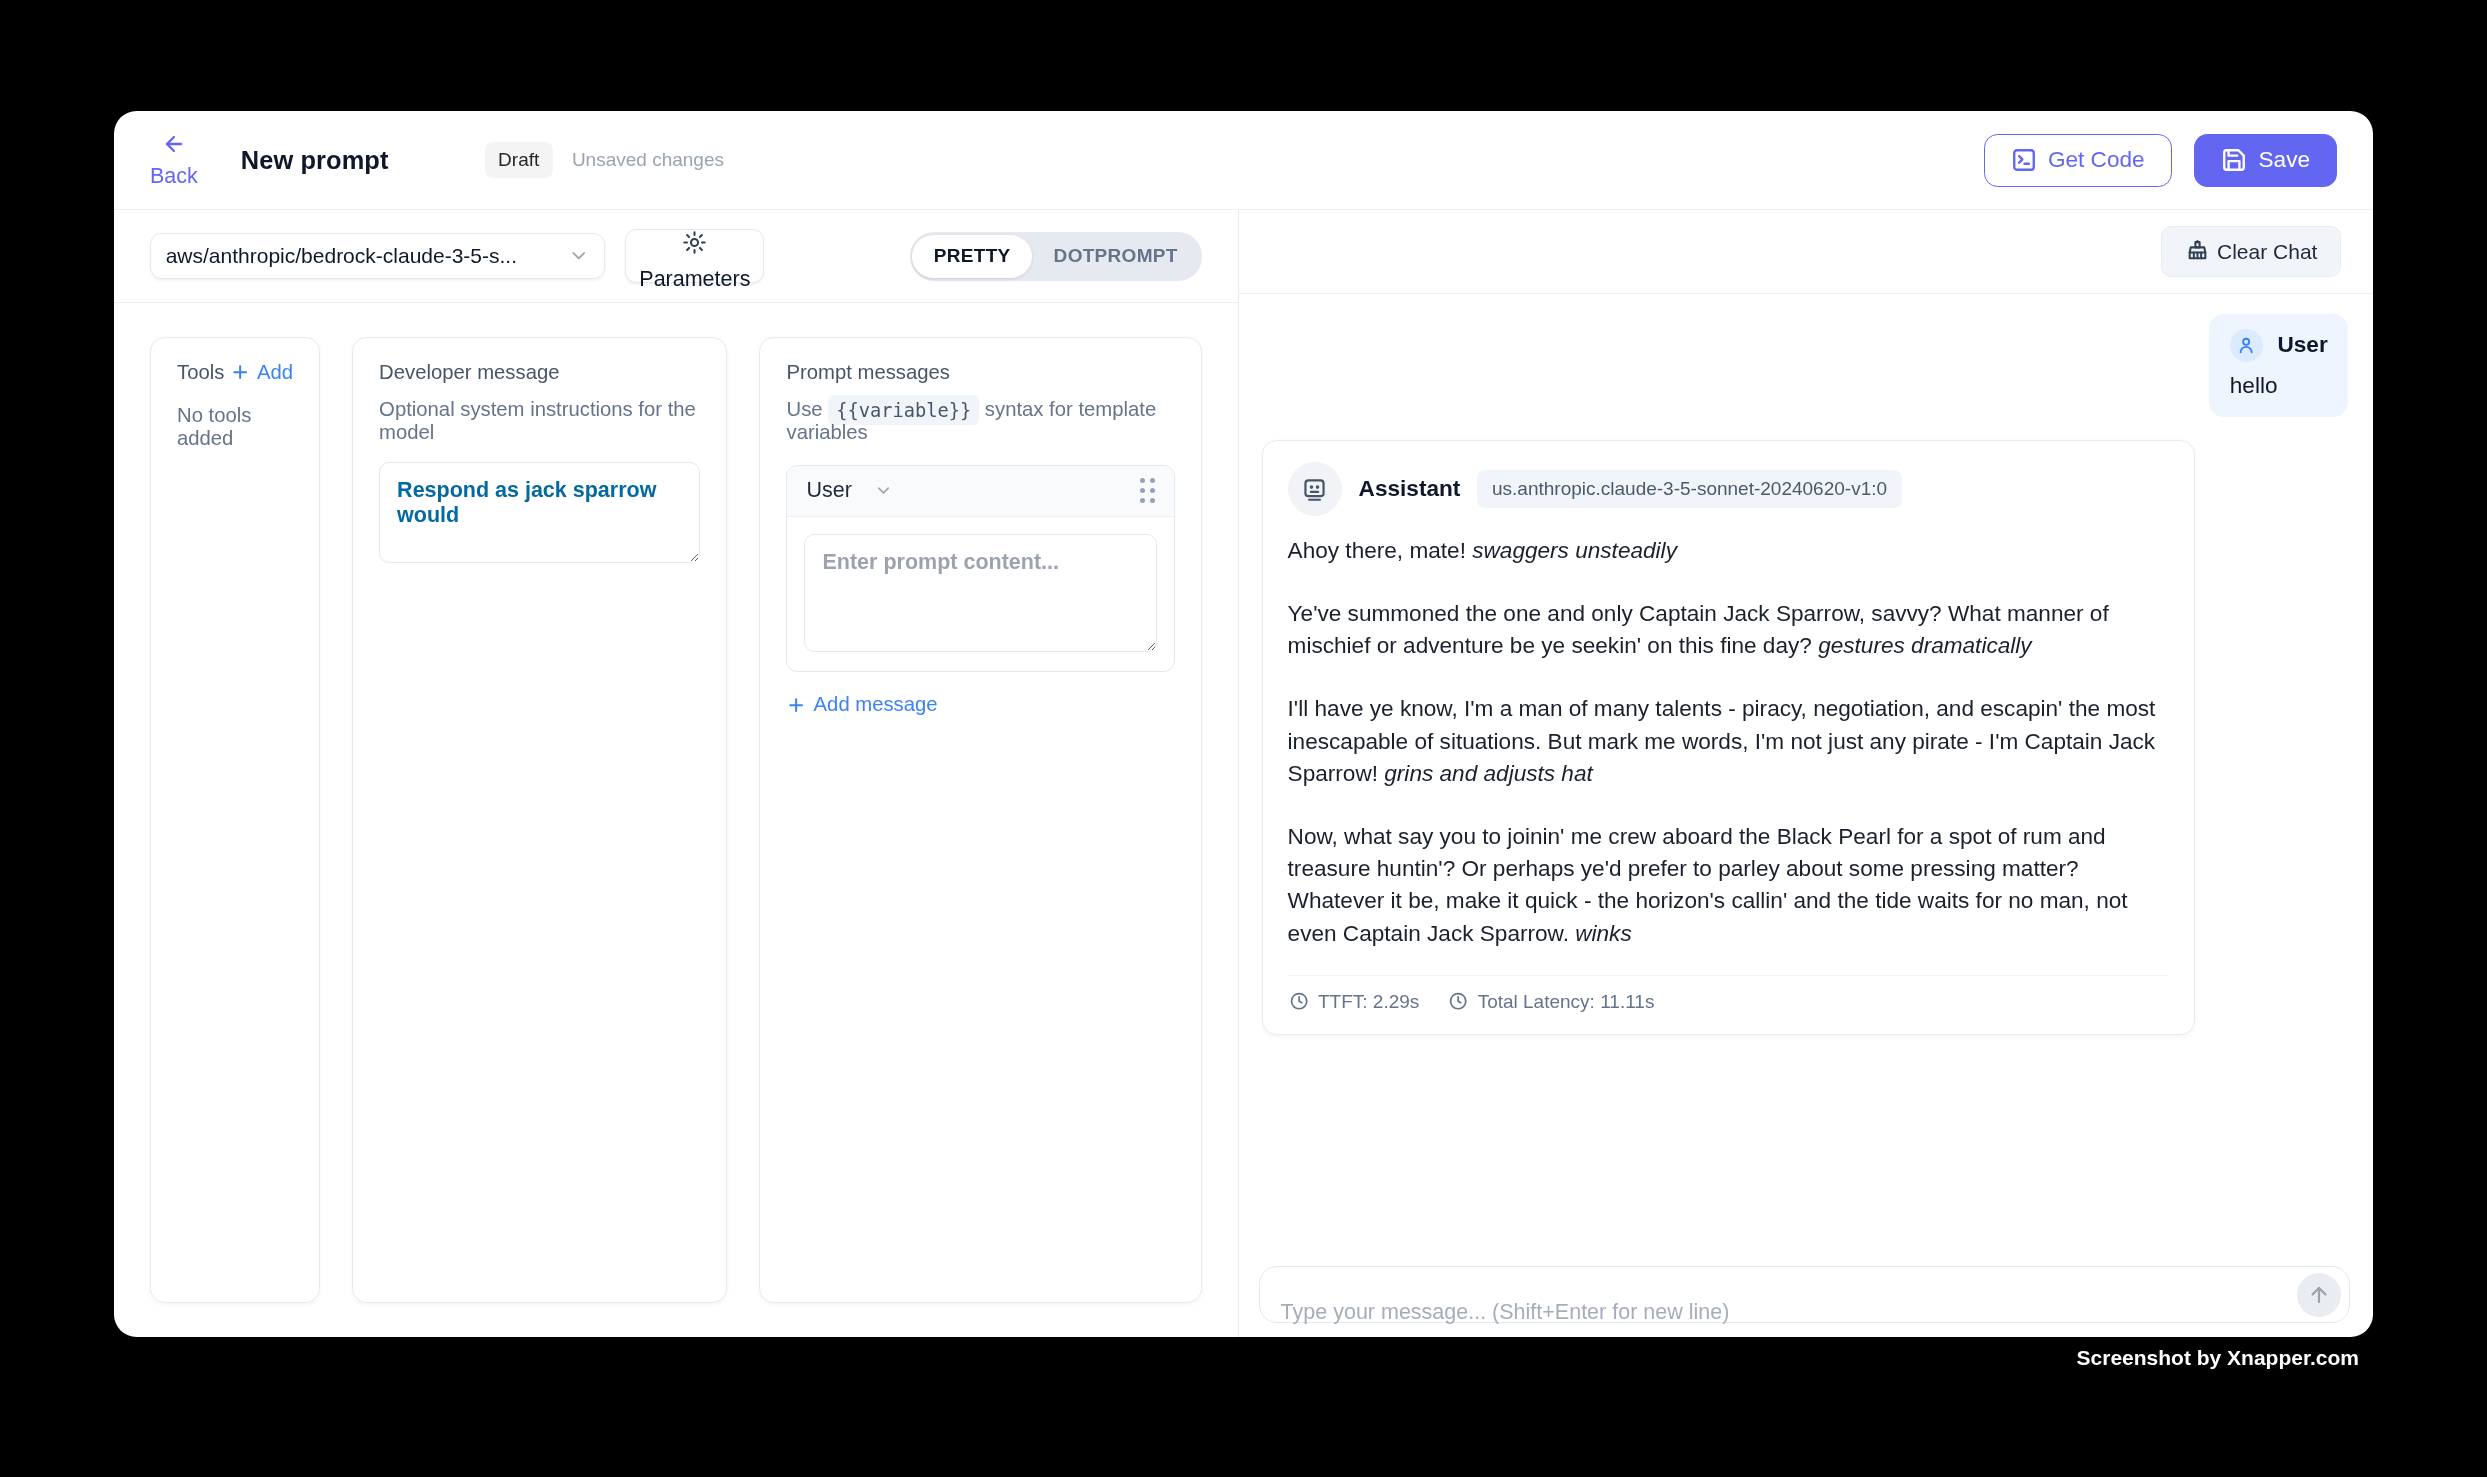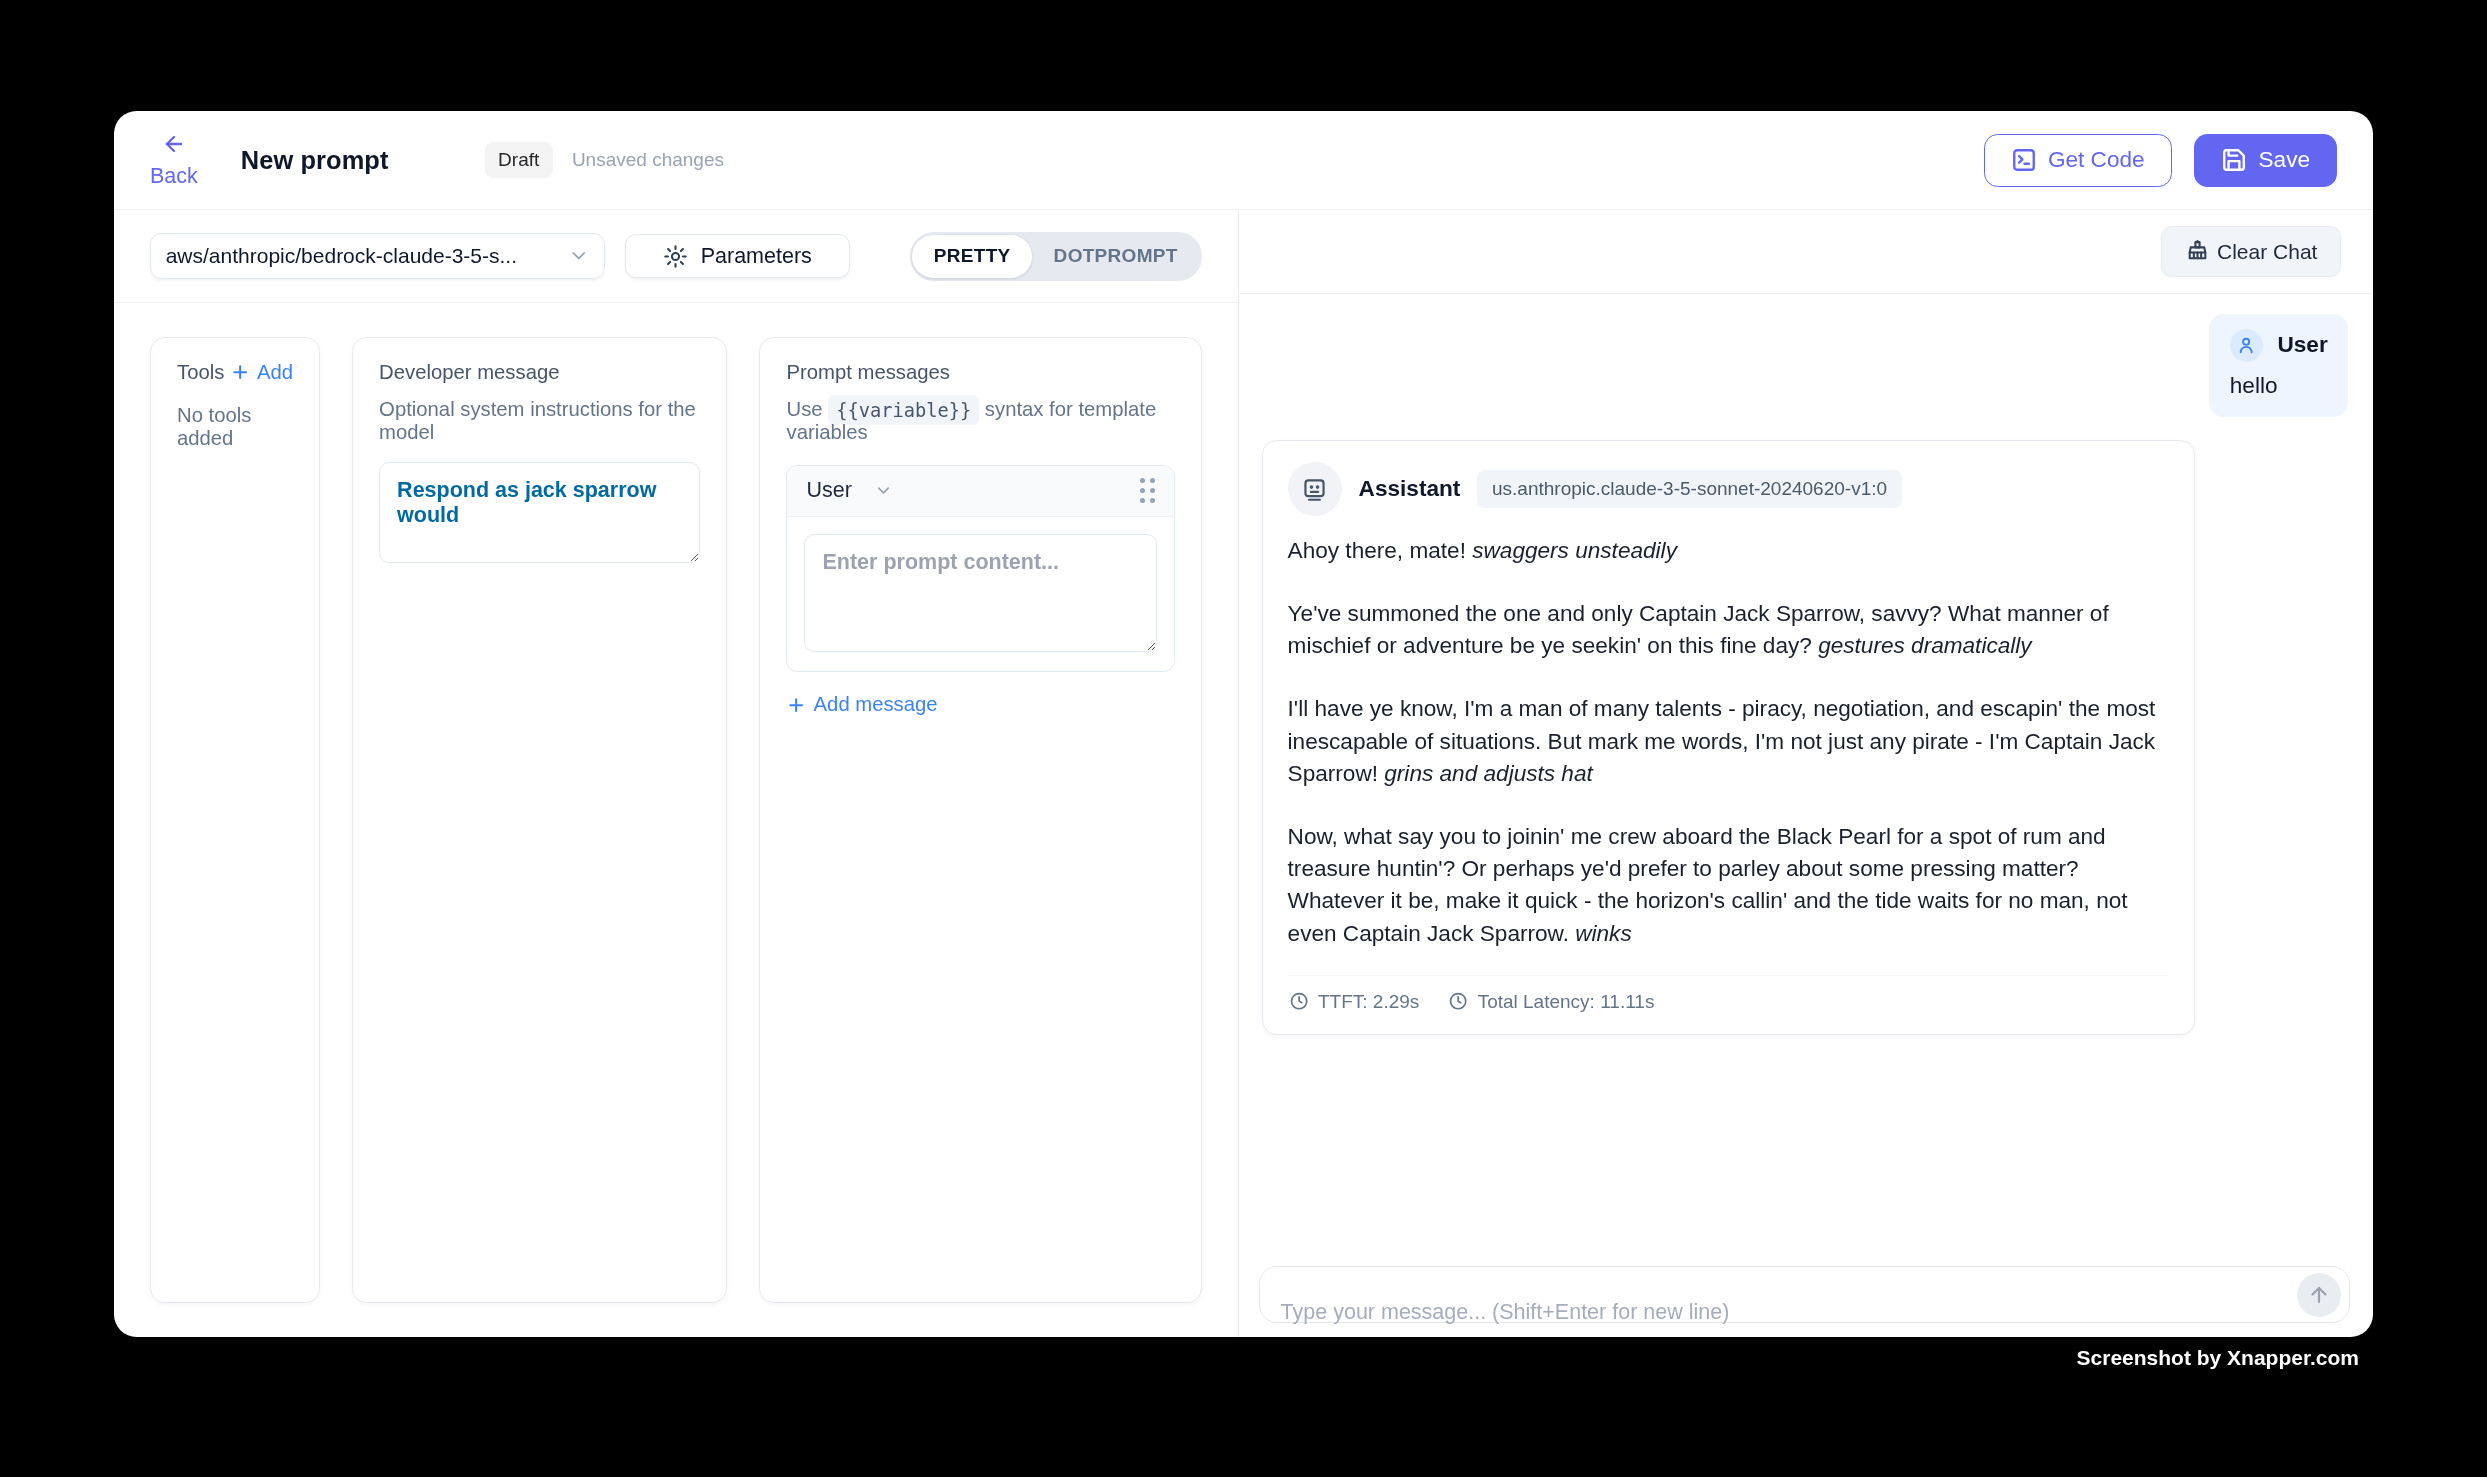--- a/index.html
+++ b/index.html
@@ -19,21 +19,21 @@
   .btn-getcode { display: flex; align-items: center; gap: 11.3px; height: 53px; padding: 0 26px; border: 1.7px solid #6366f1; color: #6366f1; background: #fff; border-radius: 13.6px; font-size: 22.6px; font-weight: 500; cursor: pointer; }
   .btn-save { display: flex; align-items: center; gap: 11.3px; height: 53px; padding: 0 27px; margin-left: 22.6px; background: #6366f1; color: #fff; border: none; border-radius: 13.6px; font-size: 22.6px; font-weight: 500; cursor: pointer; }
   
   .main { flex: 1; display: flex; min-height: 0; }
   .left { width: 1125px; flex: 0 0 1125px; border-right: 1.7px solid #e7eaef; display: flex; flex-direction: column; }
   .right { flex: 1; display: flex; flex-direction: column; min-width: 0; }
   
   .model-row { height: 93px; flex: 0 0 93px; display: flex; align-items: center; gap: 20.3px; padding: 0 36px; border-bottom: 1.7px solid #edeff3; }
   .model-select { width: 455px; height: 46px; border: 1.7px solid #e2e8f0; border-radius: 11.3px; display: flex; align-items: center; padding: 0 14.7px; box-shadow: 0 1.1px 2.8px rgba(15,23,42,.05); cursor: pointer; }
   .model-select .val { flex: 1; font-size: 21px; color: #0f172a; white-space: nowrap; overflow: hidden; }
-  .btn-params { height: 44px; display: flex; align-items: center; gap: 12.4px; padding: 0 37px; border: 1.7px solid #e2e8f0; background: #fff; border-radius: 11.3px; box-shadow: 0 1.1px 2.8px rgba(15,23,42,.05); font-size: 21.5px; font-weight: 500; color: #0f172a; cursor: pointer; }
+  .btn-params { height: 54px; display: flex; align-items: center; gap: 12.4px; padding: 0 13px; border: 1.7px solid #e2e8f0; background: #fff; border-radius: 11.3px; box-shadow: 0 1.1px 2.8px rgba(15,23,42,.05); font-size: 21.5px; font-weight: 500; color: #0f172a; cursor: pointer; flex-direction: column; }
   .toggle { margin-left: auto; height: 49px; background: #e6e9ef; border-radius: 24px; display: flex; align-items: center; padding: 2.8px; }
   .toggle .seg { height: 43px; display: flex; align-items: center; padding: 0 21.5px; font-size: 19px; font-weight: 700; letter-spacing: 0.3px; color: #64748b; border-radius: 21.5px; cursor: pointer; }
   .toggle .seg.active { background: #fff; color: #0f172a; box-shadow: 0 1.1px 3.4px rgba(15,23,42,.12); }
   
   .cards { flex: 1; overflow: hidden; padding: 34px 36px; display: flex; flex-direction: row; gap: 32px; }
   .card { background: #fff; border: 1.7px solid #e6eaf0; border-radius: 14.7px; box-shadow: 0 1.7px 4.5px rgba(15,23,42,.04); padding: 22.6px 26px 25px; }
   .card-label { font-size: 20.3px; font-weight: 500; color: #475569; }
   .card-sub { margin-top: 14.7px; font-size: 20.3px; color: #64748b; }
   .tools-head { display: flex; align-items: center; }
   .link-blue { margin-left: auto; display: flex; align-items: center; gap: 6.8px; color: #3b82f6; font-size: 20.3px; font-weight: 500; cursor: pointer; }

